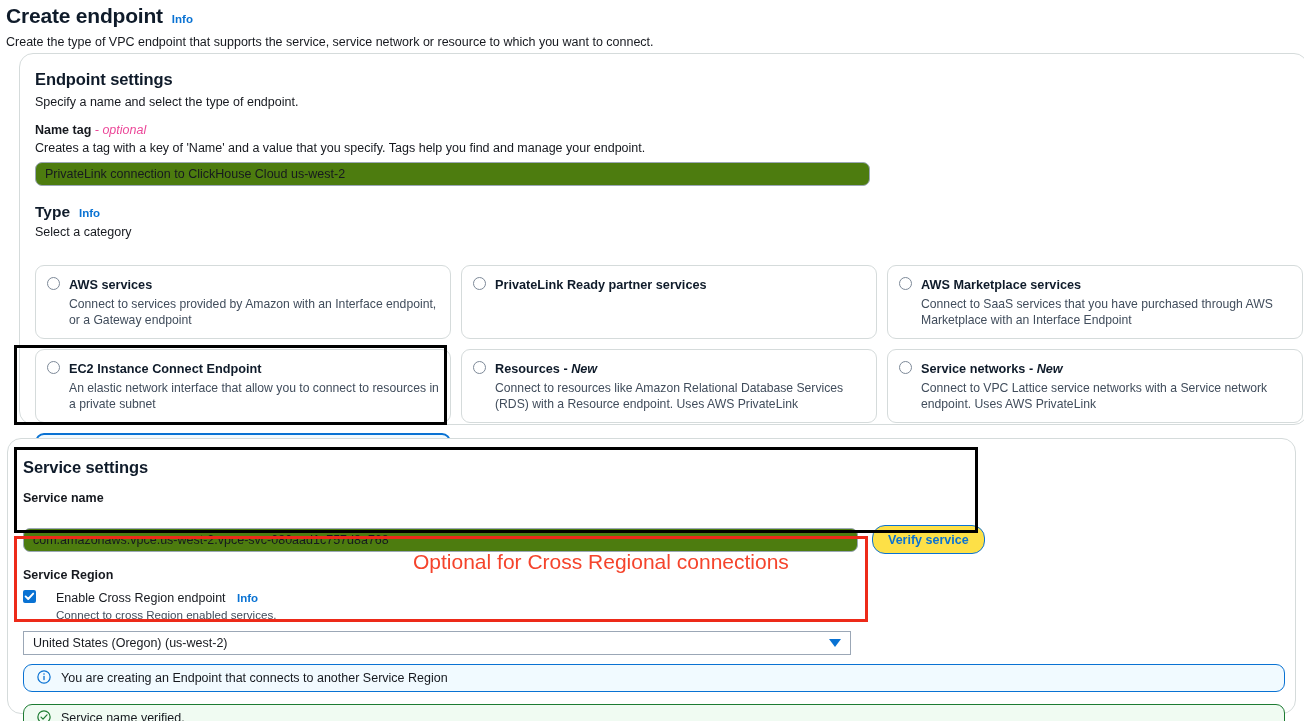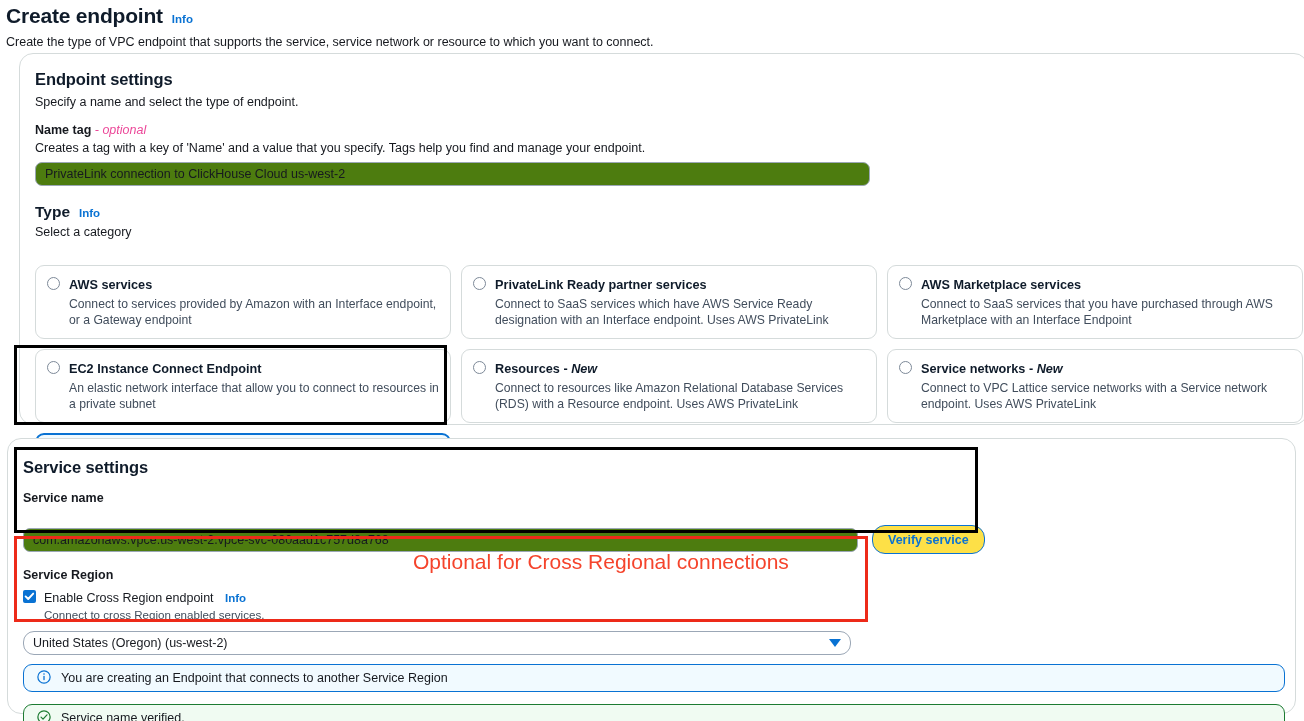--- a/index.html
+++ b/index.html
@@ -183,37 +183,37 @@
     font-size: 12.5px;
     font-weight: bold;
     padding: 1px 15px;
     display: inline-flex;
     align-items: center;
     cursor: pointer;
     font-family: "Liberation Sans", sans-serif;
     white-space: nowrap;
   }
 
-  .checkbox-row { display: flex; align-items: flex-start; gap: 8px; margin-top: 6px; }
+  .checkbox-row { display: flex; align-items: flex-start; gap: 20px; margin-top: 6px; }
   .checkbox {
     width: 13px; height: 13px;
     border-radius: 2px;
     background: #0972d3;
     flex: 0 0 auto;
     margin-top: 2px;
     position: relative;
   }
   .checkbox svg { position: absolute; left: 1px; top: 1px; }
   .cb-label { font-size: 12.5px; color: #16191f; }
   .cb-hint { font-size: 11.6px; color: #414d5c; margin-top: 2px; }
 
   .select-input {
     height: 24px;
     border: 1px solid #9ba7b6;
-    border-radius: 11px;
+    border-radius: 0;
     background: #ffffff;
     font-size: 12.5px;
     color: #16191f;
     padding: 0 9px;
     box-sizing: border-box;
     display: flex;
     align-items: center;
     justify-content: space-between;
     cursor: pointer;
   }
@@ -275,21 +275,20 @@
             <span>
               <span class="tile-label">AWS services</span>
               <span class="tile-desc" style="display:block;">Connect to services provided by Amazon with an Interface endpoint, or a Gateway endpoint</span>
             </span>
           </div>
 
           <div class="tile">
             <span class="radio"></span>
             <span>
               <span class="tile-label">PrivateLink Ready partner services</span>
-              <span class="tile-desc" style="display:block;">Connect to SaaS services which have AWS Service Ready designation with an Interface endpoint. Uses AWS PrivateLink</span>
             </span>
           </div>
 
           <div class="tile">
             <span class="radio"></span>
             <span>
               <span class="tile-label">AWS Marketplace services</span>
               <span class="tile-desc" style="display:block;">Connect to SaaS services that you have purchased through AWS Marketplace with an Interface Endpoint</span>
             </span>
           </div>

